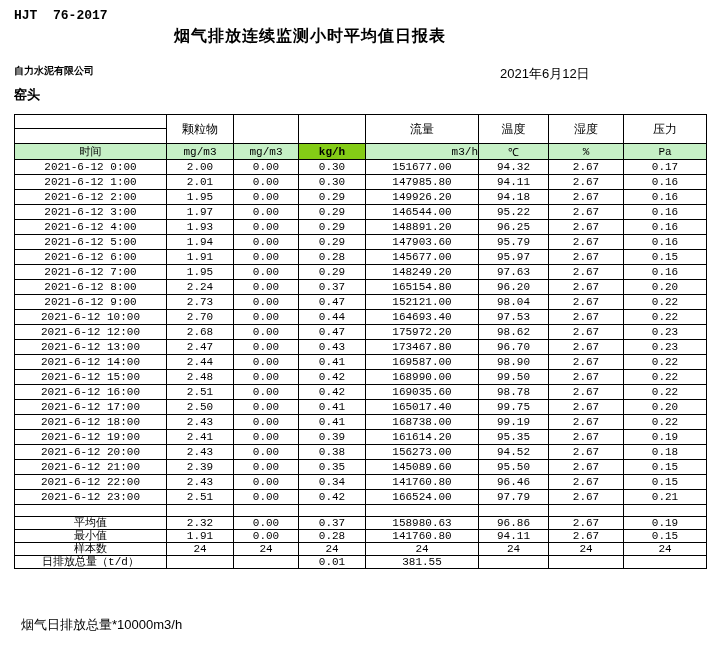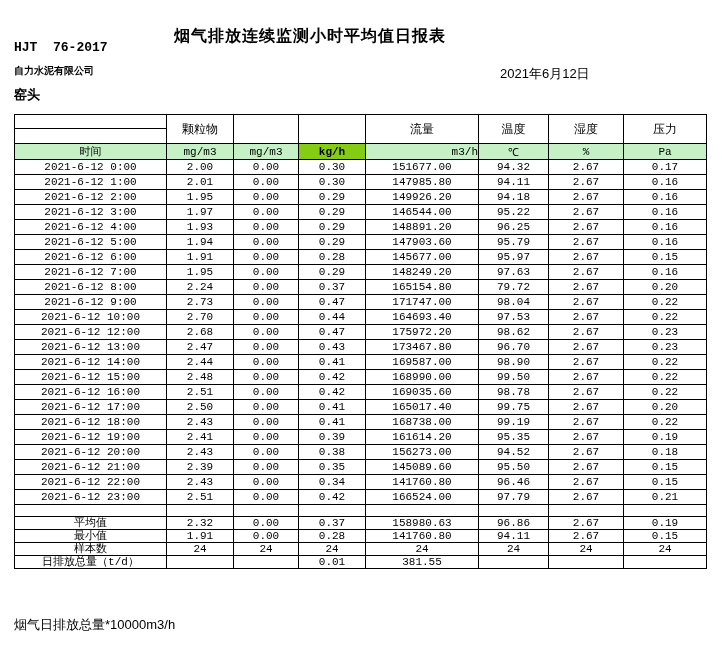--- a/index.html
+++ b/index.html
@@ -3,21 +3,21 @@
 <meta charset="utf-8">
 <style>
   * { box-sizing: border-box; }
   html,body { margin:0; padding:0; background:#ffffff; }
   .page {
     position:relative; width:722px; height:655px; background:#fff;
     color:#000; font-family:"Liberation Sans", sans-serif;
   }
   .std-code {
     position:absolute; top:8px; left:14px;
-    font-family:"Liberation Mono", monospace; font-weight:bold; font-size:13px; white-space:pre;margin-top:32px;
+    font-family:"Liberation Mono", monospace; font-weight:bold; font-size:13px; white-space:pre;
   }
   .title {
     position:absolute; top:26px; left:14px; width:592px; text-align:center;
     font-weight:bold; font-size:16px; letter-spacing:1px;
   }
   .company { position:absolute; top:64px; left:14px; font-weight:bold; font-size:10px; }
   .location { position:absolute; top:86px; left:14px; font-weight:bold; font-size:13px; }
   .date { position:absolute; top:65px; left:500px; font-size:13px; }
 
   table.report {
@@ -31,21 +31,21 @@
   }
   tr.group-row td { height:27px; font-size:12px; font-family:"Liberation Sans", sans-serif; }
   td.split-cell { padding:0; }
   td.split-cell .half { height:14px; }
   td.split-cell .half.top { border-bottom:1px solid #000; }
   tr.unit-row td { height:14px; font-size:11px; }
   tr.data td { height:14px; line-height:14px; }
   tr.spacer td { height:12px; }
   tr.summary td { height:12px; line-height:12px; }
 
-  .footer-note { position:absolute; top:616px; left:14px; font-size:13px; }
+  .footer-note { position:absolute; top:616px; left:21px; font-size:13px; }
   .footer-line2 { position:absolute; top:635px; left:14px; width:690px; font-size:13px;margin-top:28px; }
   .footer-line2 .unit-label { position:absolute; left:191px; top:0; }
 </style>
 </head>
 <body>
 
 <div class="page">
   <div class="std-code">HJT  76-2017</div>
   <div class="title">烟气排放连续监测小时平均值日报表</div>
   <div class="company">自力水泥有限公司</div>
@@ -168,30 +168,30 @@
           <td>97.63</td>
           <td>2.67</td>
           <td>0.16</td>
         </tr>
         <tr class="data">
           <td>2021-6-12 8:00</td>
           <td>2.24</td>
           <td>0.00</td>
           <td>0.37</td>
           <td>165154.80</td>
-          <td>79.72</td>
+          <td>96.20</td>
           <td>2.67</td>
           <td>0.20</td>
         </tr>
         <tr class="data">
           <td>2021-6-12 9:00</td>
           <td>2.73</td>
           <td>0.00</td>
           <td>0.47</td>
-          <td>171747.00</td>
+          <td>152121.00</td>
           <td>98.04</td>
           <td>2.67</td>
           <td>0.22</td>
         </tr>
         <tr class="data">
           <td>2021-6-12 10:00</td>
           <td>2.70</td>
           <td>0.00</td>
           <td>0.44</td>
           <td>164693.40</td>

